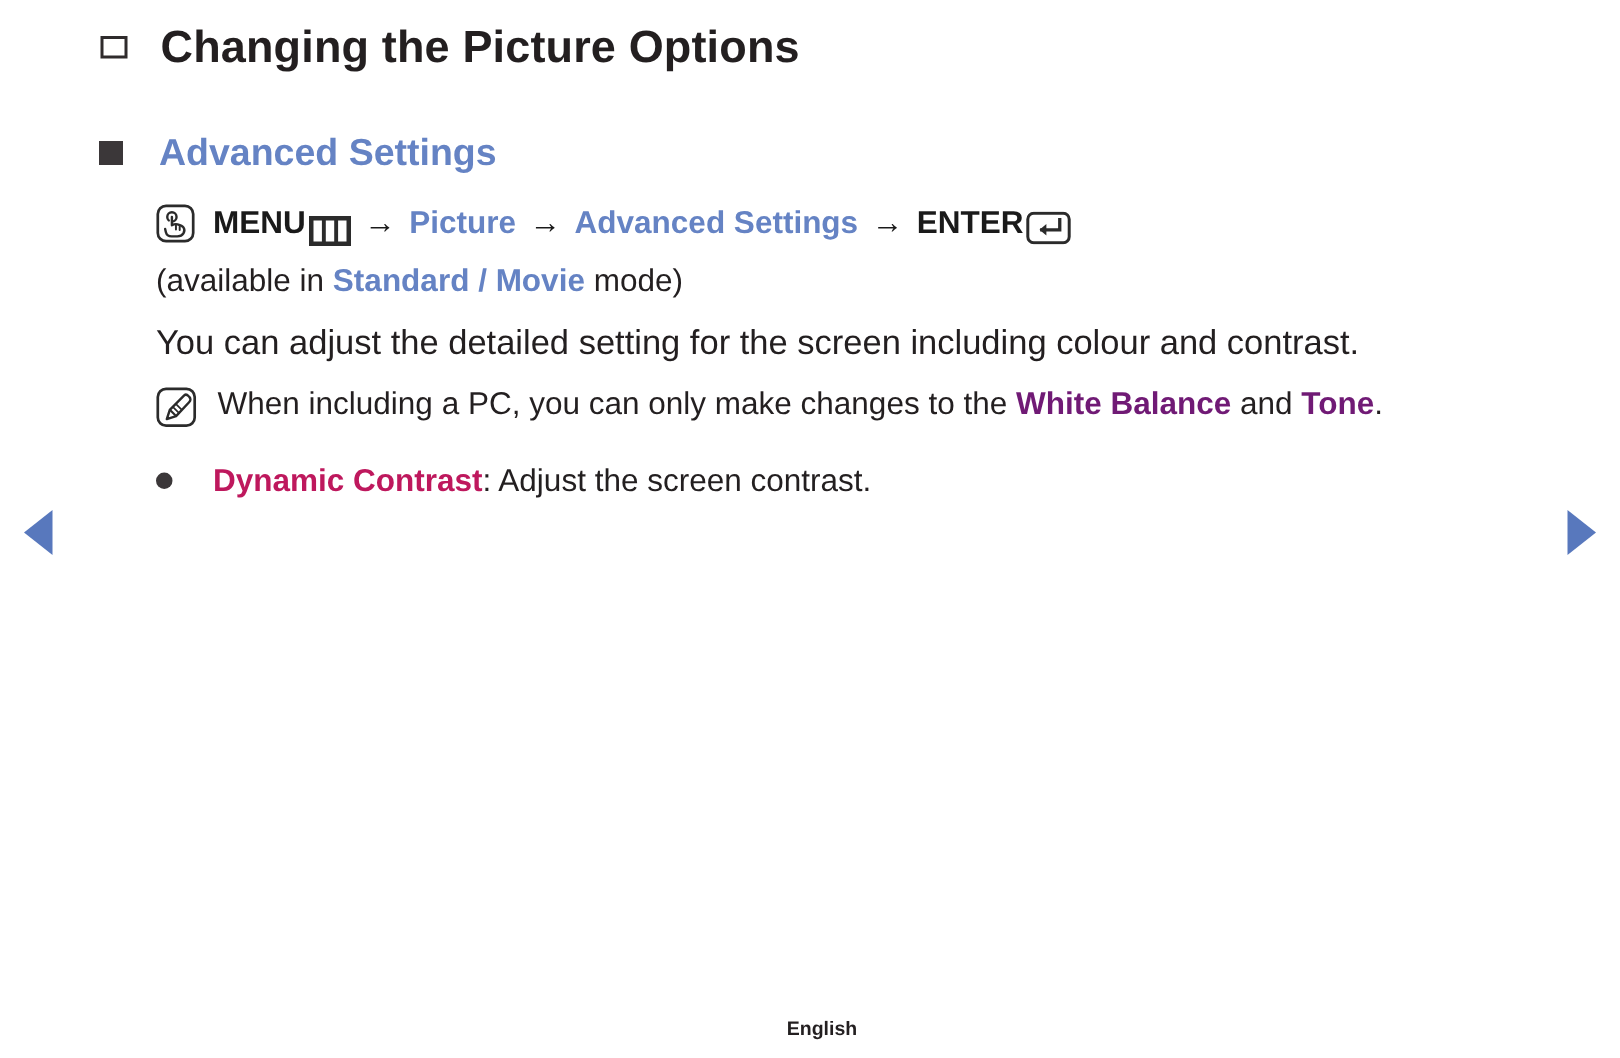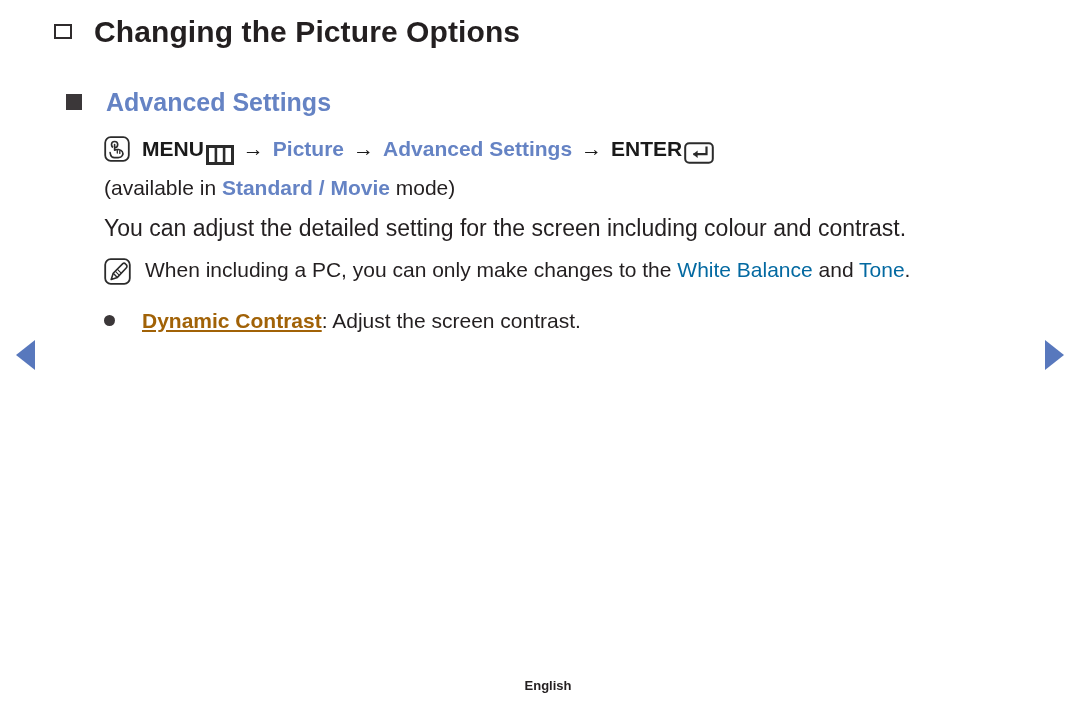--- a/index.html
+++ b/index.html
@@ -18,21 +18,21 @@
   }
 
   .page {
     position: absolute;
     inset: 0;
   }
 
   
   .title-row {
     position: absolute;
-    left: 54px;
+    left: 67px;
     top: 8px;
     display: flex;
     align-items: flex-start;
   }
   .title-bullet {
     width: 18px;
     height: 15px;
     border: 2.5px solid #2f2b2c;
     box-sizing: border-box;
     margin-top: 16px;
@@ -144,22 +144,22 @@
     margin-top: 8px;
     margin-right: 14px;
   }
   .note-text {
     font-size: 21px;
     line-height: 40px;
     color: #231f20;
     width: 900px;
   }
   .note-text .blue {
-    color: #0369a1;
-    font-weight: normal;
+    color: #701a75;
+    font-weight: bold;
   }
 
   
   .bullets {
     margin-top: 12px;
   }
   .bullet-item {
     display: flex;
     align-items: flex-start;
     line-height: 37px;
@@ -171,23 +171,22 @@
     background: #3b3739;
     flex: none;
     margin-top: 13px;
     margin-right: 27px;
   }
   .bullet-text {
     font-size: 21px;
     color: #231f20;
   }
   .bullet-text .blue {
-    color: #a16207;
-    font-weight: bold;
-    text-decoration: underline;
+    color: #be185d;
+    font-weight: bold;
   }
 
   
   .nav-arrow {
     position: absolute;
     top: 340px;
     width: 0;
     height: 0;
     border-top: 15px solid transparent;
     border-bottom: 15px solid transparent;

